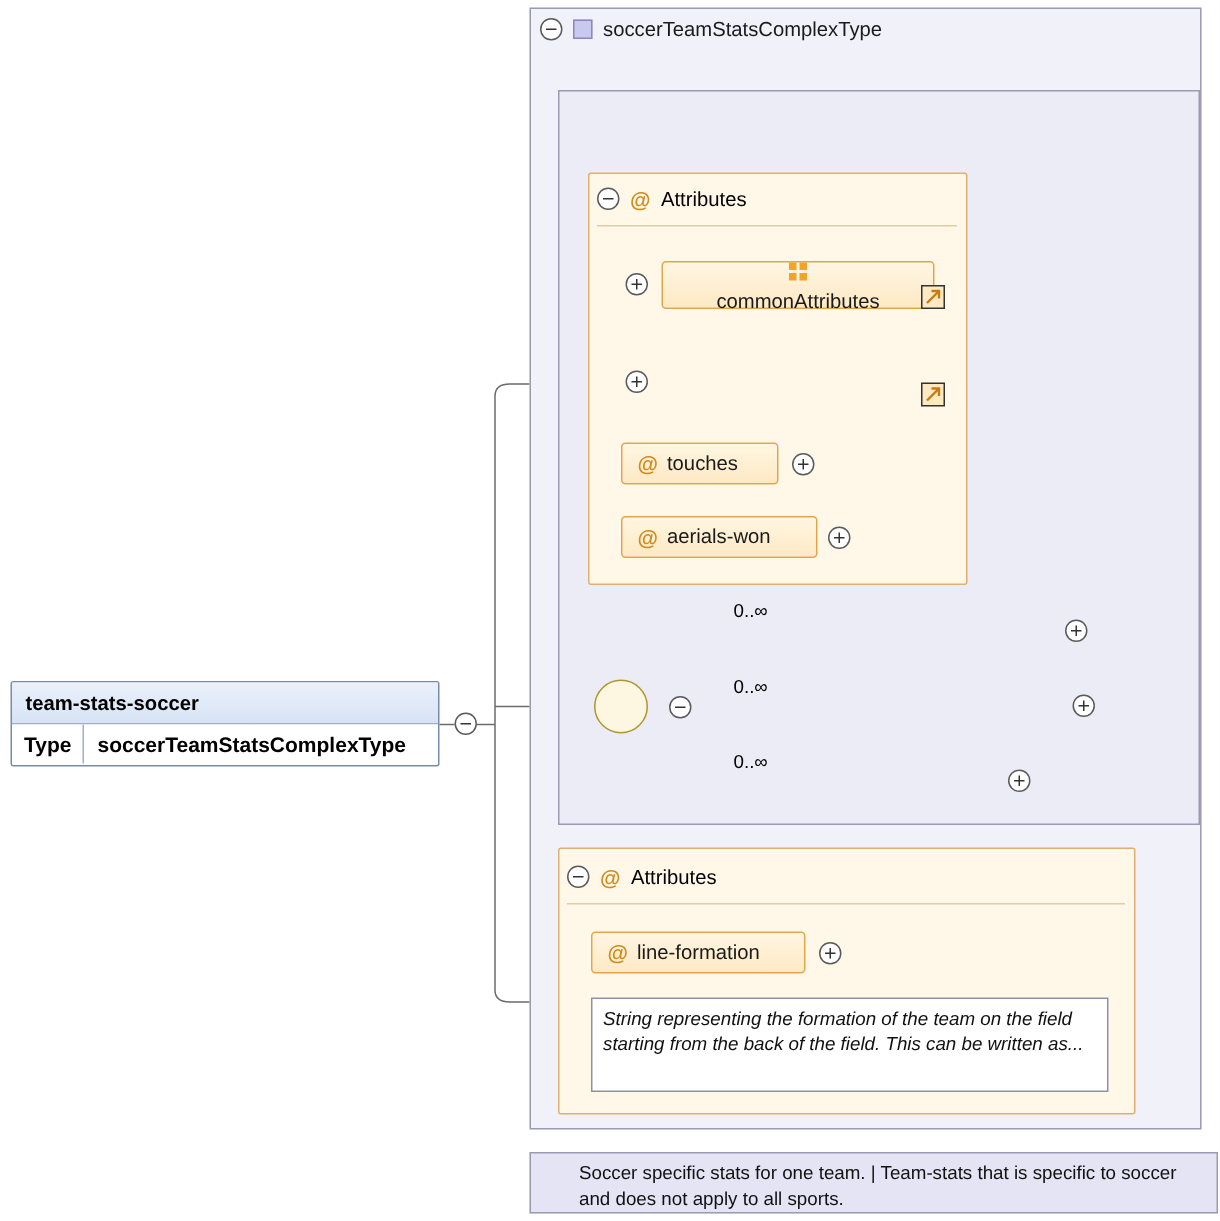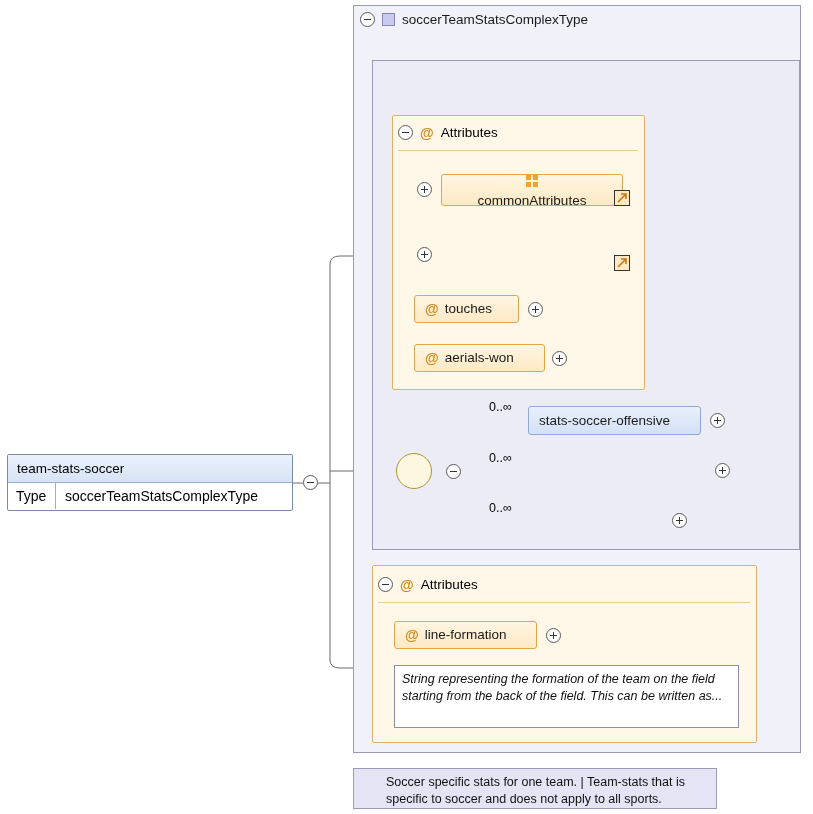--- a/index.html
+++ b/index.html
@@ -326,23 +326,20 @@
   <div class="pill attr" style="left:414px; top:344px; width:131px; height:28px;">
     <span class="at-sign">@</span>
     <span class="label">aerials-won</span>
   </div>
   <span class="expander plus" style="position:absolute; left:552px; top:351px;"></span>
 
   <div class="compositor" style="left:396px; top:453px;"></div>
   <span class="expander" style="position:absolute; left:446px; top:464px;"></span>
 
   <span class="occ" style="left:489px; top:400px;">0..∞</span>
-  <div class="pill elem" style="left:528px; top:406px; width:173px; height:29px;">
-    <span class="label">stats-soccer-offensive</span>
-  </div>
   <span class="expander plus" style="position:absolute; left:710px; top:413px;"></span>
 
   <span class="occ" style="left:489px; top:451px;">0..∞</span>
   <span class="expander plus" style="position:absolute; left:715px; top:463px;"></span>
 
   <span class="occ" style="left:489px; top:501px;">0..∞</span>
   <span class="expander plus" style="position:absolute; left:672px; top:513px;"></span>
 
   <div class="abs attr-group" style="left:372px; top:565px; width:385px; height:178px;"></div>
   <div class="attr-header" style="left:378px; top:577px;">
@@ -353,23 +350,23 @@
   <div class="attr-divider" style="left:378px; top:602px; width:372px;"></div>
 
   <div class="pill attr" style="left:394px; top:621px; width:143px; height:28px;">
     <span class="at-sign">@</span>
     <span class="label">line-formation</span>
   </div>
   <span class="expander plus" style="position:absolute; left:546px; top:628px;"></span>
 
   <div class="doc-box" style="left:394px; top:665px; width:345px; height:63px;font-style:italic;">String representing the formation of the team on the field starting from the back of the field. This can be written as...</div>
 
-  <div class="doc-box purple" style="left:353px; top:768px; width:364px; height:41px;padding-left:32px;">Soccer specific stats for one team. | Team-stats that is specific to soccer and does not apply to all sports.</div>
-
-  <div class="root-node" style="left:7px; top:454px; width:286px; height:57px;">
+  <div class="doc-box purple" style="left:353px; top:768px; width:459px; height:41px;padding-left:32px;">Soccer specific stats for one team. | Team-stats that is specific to soccer and does not apply to all sports.</div>
+
+  <div class="root-node" style="left:7px; top:454px; width:286px; height:57px;font-weight:bold;">
     <div class="root-title">team-stats-soccer</div>
     <div class="root-row">
       <div class="k">Type</div>
       <div class="v">soccerTeamStatsComplexType</div>
     </div>
   </div>
   <span class="expander" style="position:absolute; left:303px; top:475px;"></span>
 
 </div>
 

